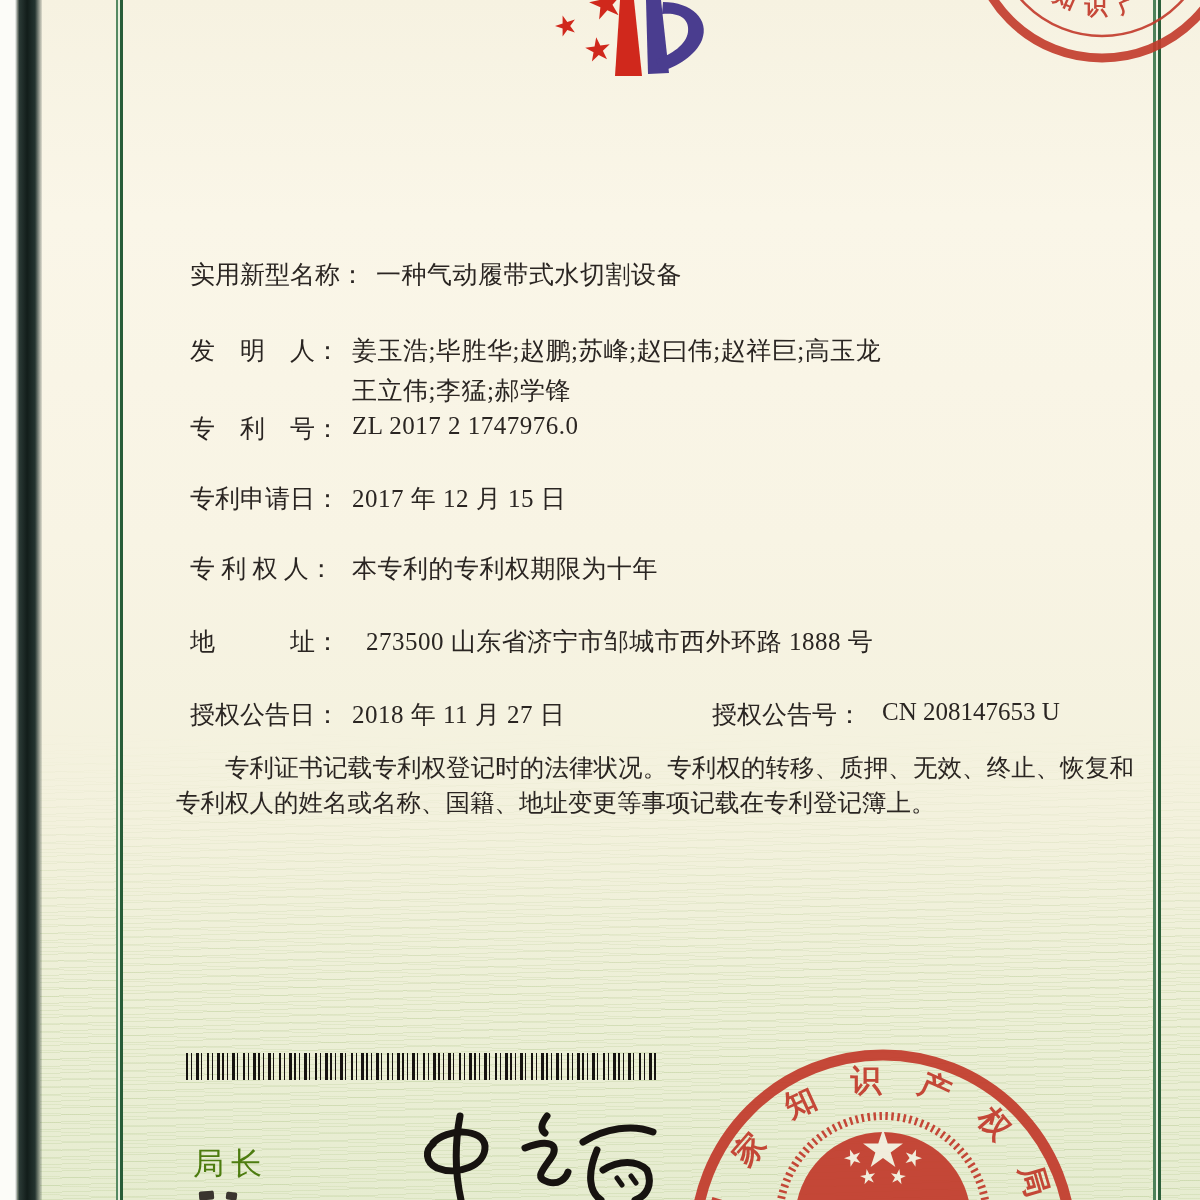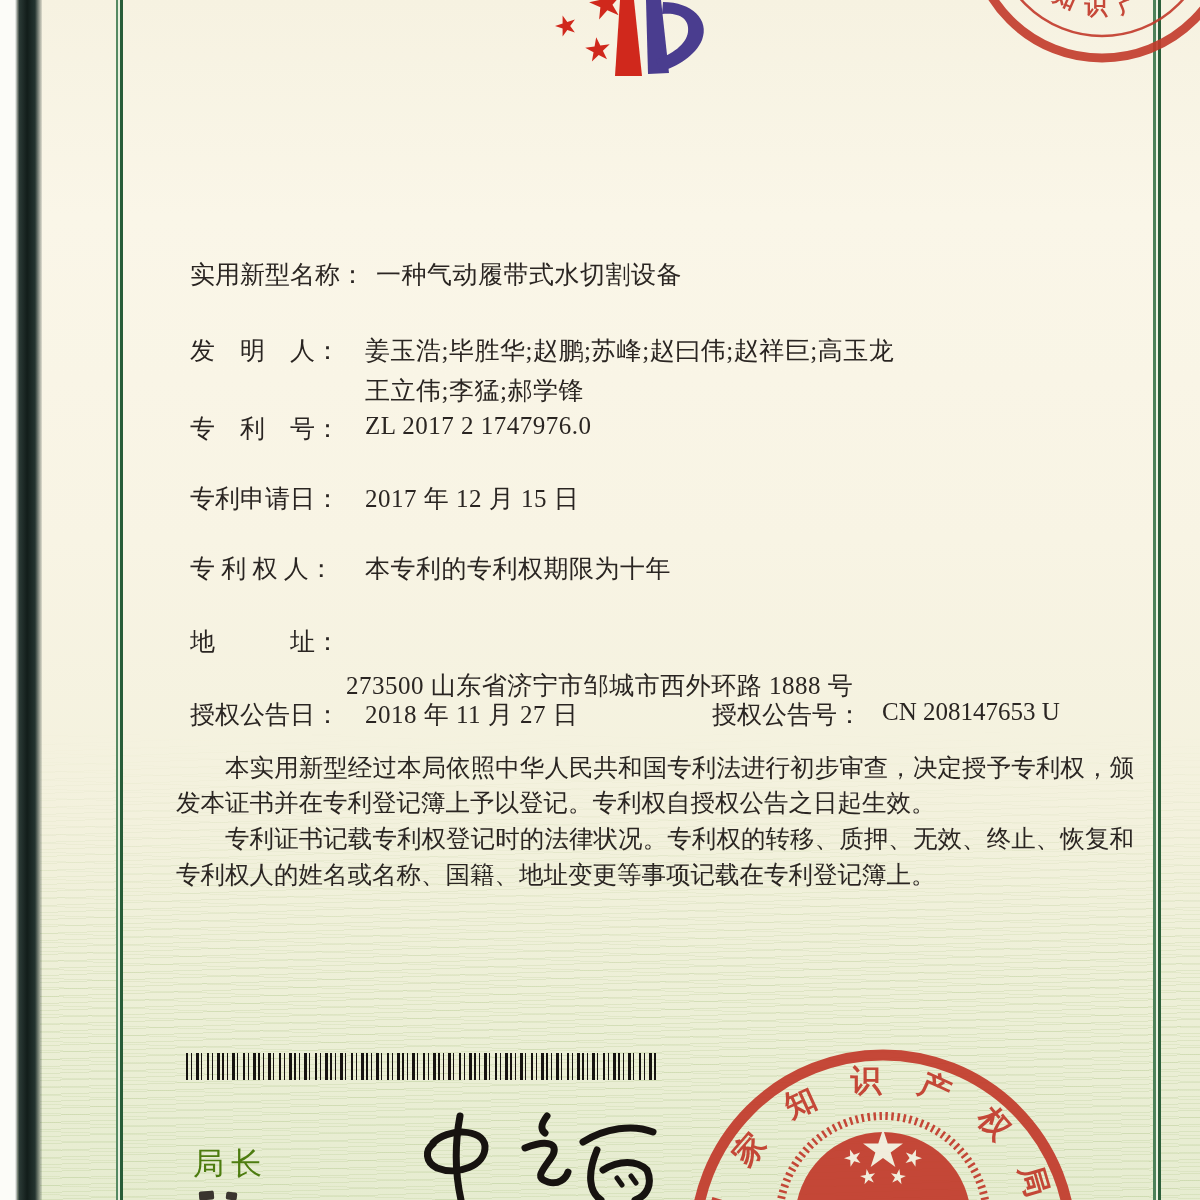--- a/index.html
+++ b/index.html
@@ -20,23 +20,23 @@
     background:linear-gradient(90deg,rgba(40,54,49,0) 0%,#2b3a36 16%,#121d1a 45%,#243430 74%,rgba(44,58,52,.12) 100%);}
   .border-v{position:absolute;top:0;bottom:0;width:8px;}
   .border-left{left:116px;background:linear-gradient(90deg,#558962 0 2px,#e9f1df 2px 4px,#275c38 4px 7px,rgba(39,92,56,0) 7px);}
   .border-right{left:1153px;background:linear-gradient(90deg,#4d8159 0 3px,#eef2e2 3px 5px,#2c5f3a 5px 8px);}
 
   .title{position:absolute;left:170px;width:880px;top:100px;text-align:center;
     font-size:56px;font-weight:700;letter-spacing:11px;color:#201c19;}
 
   .row{position:absolute;left:0;right:0;font-size:25px;color:#2a2522;}
   .row .lbl{position:absolute;left:190px;white-space:nowrap;}
-  .row .val{position:absolute;left:365px;white-space:nowrap;letter-spacing:.5px;}
+  .row .val{position:absolute;left:352px;white-space:nowrap;letter-spacing:.5px;}
   .row .val.name-val{left:332px;padding-left:44px;}
-  .row .val.addr-val{left:346px;margin-top:44px;}
+  .row .val.addr-val{left:366px;}
   .row .lbl2{position:absolute;left:712px;white-space:nowrap;}
   .row .val2{position:absolute;left:882px;white-space:nowrap;}
 
   .paras{position:absolute;left:176px;right:66px;top:750px;font-size:24.5px;
     line-height:35.2px;color:#2a2522;text-align:justify;}
   .paras p{margin:0 0 1px 0;text-indent:2em;}
 
   .barcode{position:absolute;left:186px;top:1053px;width:473px;height:27px;
     background-image:repeating-linear-gradient(90deg,
       #161310 0 2px,transparent 2px 5px,#161310 5px 6px,transparent 6px 10px,
@@ -119,21 +119,20 @@
     <span class="val addr-val">273500 山东省济宁市邹城市西外环路 1888 号</span>
   </div>
   <div class="row" style="top:698px">
     <span class="lbl">授权公告日：</span>
     <span class="val">2018 年 11 月 27 日</span>
     <span class="lbl2">授权公告号：</span>
     <span class="val2">CN 208147653 U</span>
   </div>
 
   <div class="paras">
-    <p>本实用新型经过本局依照中华人民共和国专利法进行初步审查，决定授予专利权，颁发本证书并在专利登记簿上予以登记。专利权自授权公告之日起生效。</p>
     <p>专利证书记载专利权登记时的法律状况。专利权的转移、质押、无效、终止、恢复和专利权人的姓名或名称、国籍、地址变更等事项记载在专利登记簿上。</p>
   </div>
 
   <div class="barcode"></div>
 
   <div class="director">局长</div>
   <div class="ink ink1"></div>
   <div class="ink ink2"></div>
 
   <svg class="sign-svg" width="252" height="92" viewBox="0 0 252 92" aria-label="申长雨">

